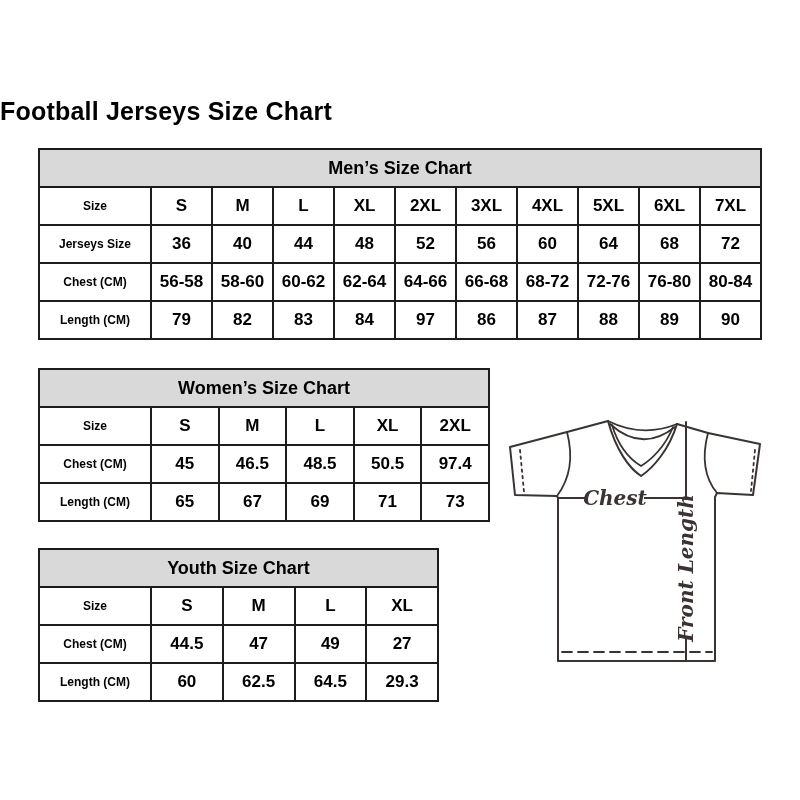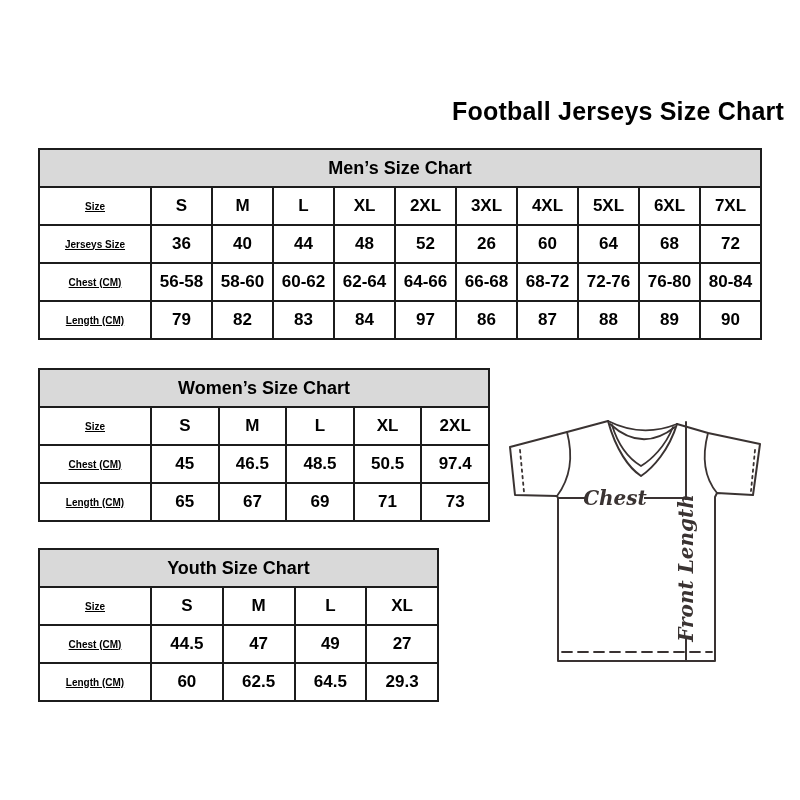--- a/index.html
+++ b/index.html
@@ -3,35 +3,35 @@
 <meta charset="utf-8">
 <style>
   html,body { margin:0; padding:0; background:#ffffff; }
   .page {
     position:relative; width:800px; height:800px; background:#ffffff;
     font-family:"Liberation Sans", sans-serif; color:#000;
     overflow:hidden;
   }
   .title {
     position:absolute; top:96px; left:0; width:784px;
-    text-align:right; font-size:25px; font-weight:bold; line-height:30px;
+    text-align:left; font-size:25px; font-weight:bold; line-height:30px;
     letter-spacing:0.2px;
   }
   table.size-table {
     position:absolute; border-collapse:collapse; table-layout:fixed;
     background:#ffffff;
     border-radius:32px;
   }
   table.size-table th, table.size-table td {
     border:2px solid #1c1c1c; text-align:center; vertical-align:middle;
     padding:0; font-weight:bold; color:#000; overflow:hidden; white-space:nowrap;
   }
   table.size-table th.tbl-header { background:#d9d9d9; font-size:18px; height:36px; }
   table.size-table td { font-size:17px; height:36px; }
-  table.size-table td.lbl { font-size:10px;text-decoration:underline; }
+  table.size-table td.lbl { font-size:12px; }
   #mens-table   { left:38px; top:148px; width:724px; }
   #womens-table { left:38px; top:368px; width:452px; }
   #youth-table  { left:38px; top:548px; width:401px; }
   col.label-col { width:112px; }
   #jersey { position:absolute; left:500px; top:400px; width:280px; height:280px; }
   #jersey path, #jersey line { fill:none; stroke:#3a3332; stroke-width:2; stroke-linecap:round; stroke-linejoin:round; }
   #jersey .thin { stroke-width:1.8; }
   #jersey text {
     font-family:"DejaVu Serif", serif; font-style:italic; font-weight:bold;
     font-size:20px; fill:#3a3332; stroke:none;
@@ -76,21 +76,21 @@
       <td>6XL</td>
       <td>7XL</td>
     </tr>
     <tr>
       <td class="lbl">Jerseys Size</td>
       <td>36</td>
       <td>40</td>
       <td>44</td>
       <td>48</td>
       <td>52</td>
-      <td>26</td>
+      <td>56</td>
       <td>60</td>
       <td>64</td>
       <td>68</td>
       <td>72</td>
     </tr>
     <tr>
       <td class="lbl">Chest (CM)</td>
       <td>56-58</td>
       <td>58-60</td>
       <td>60-62</td>

